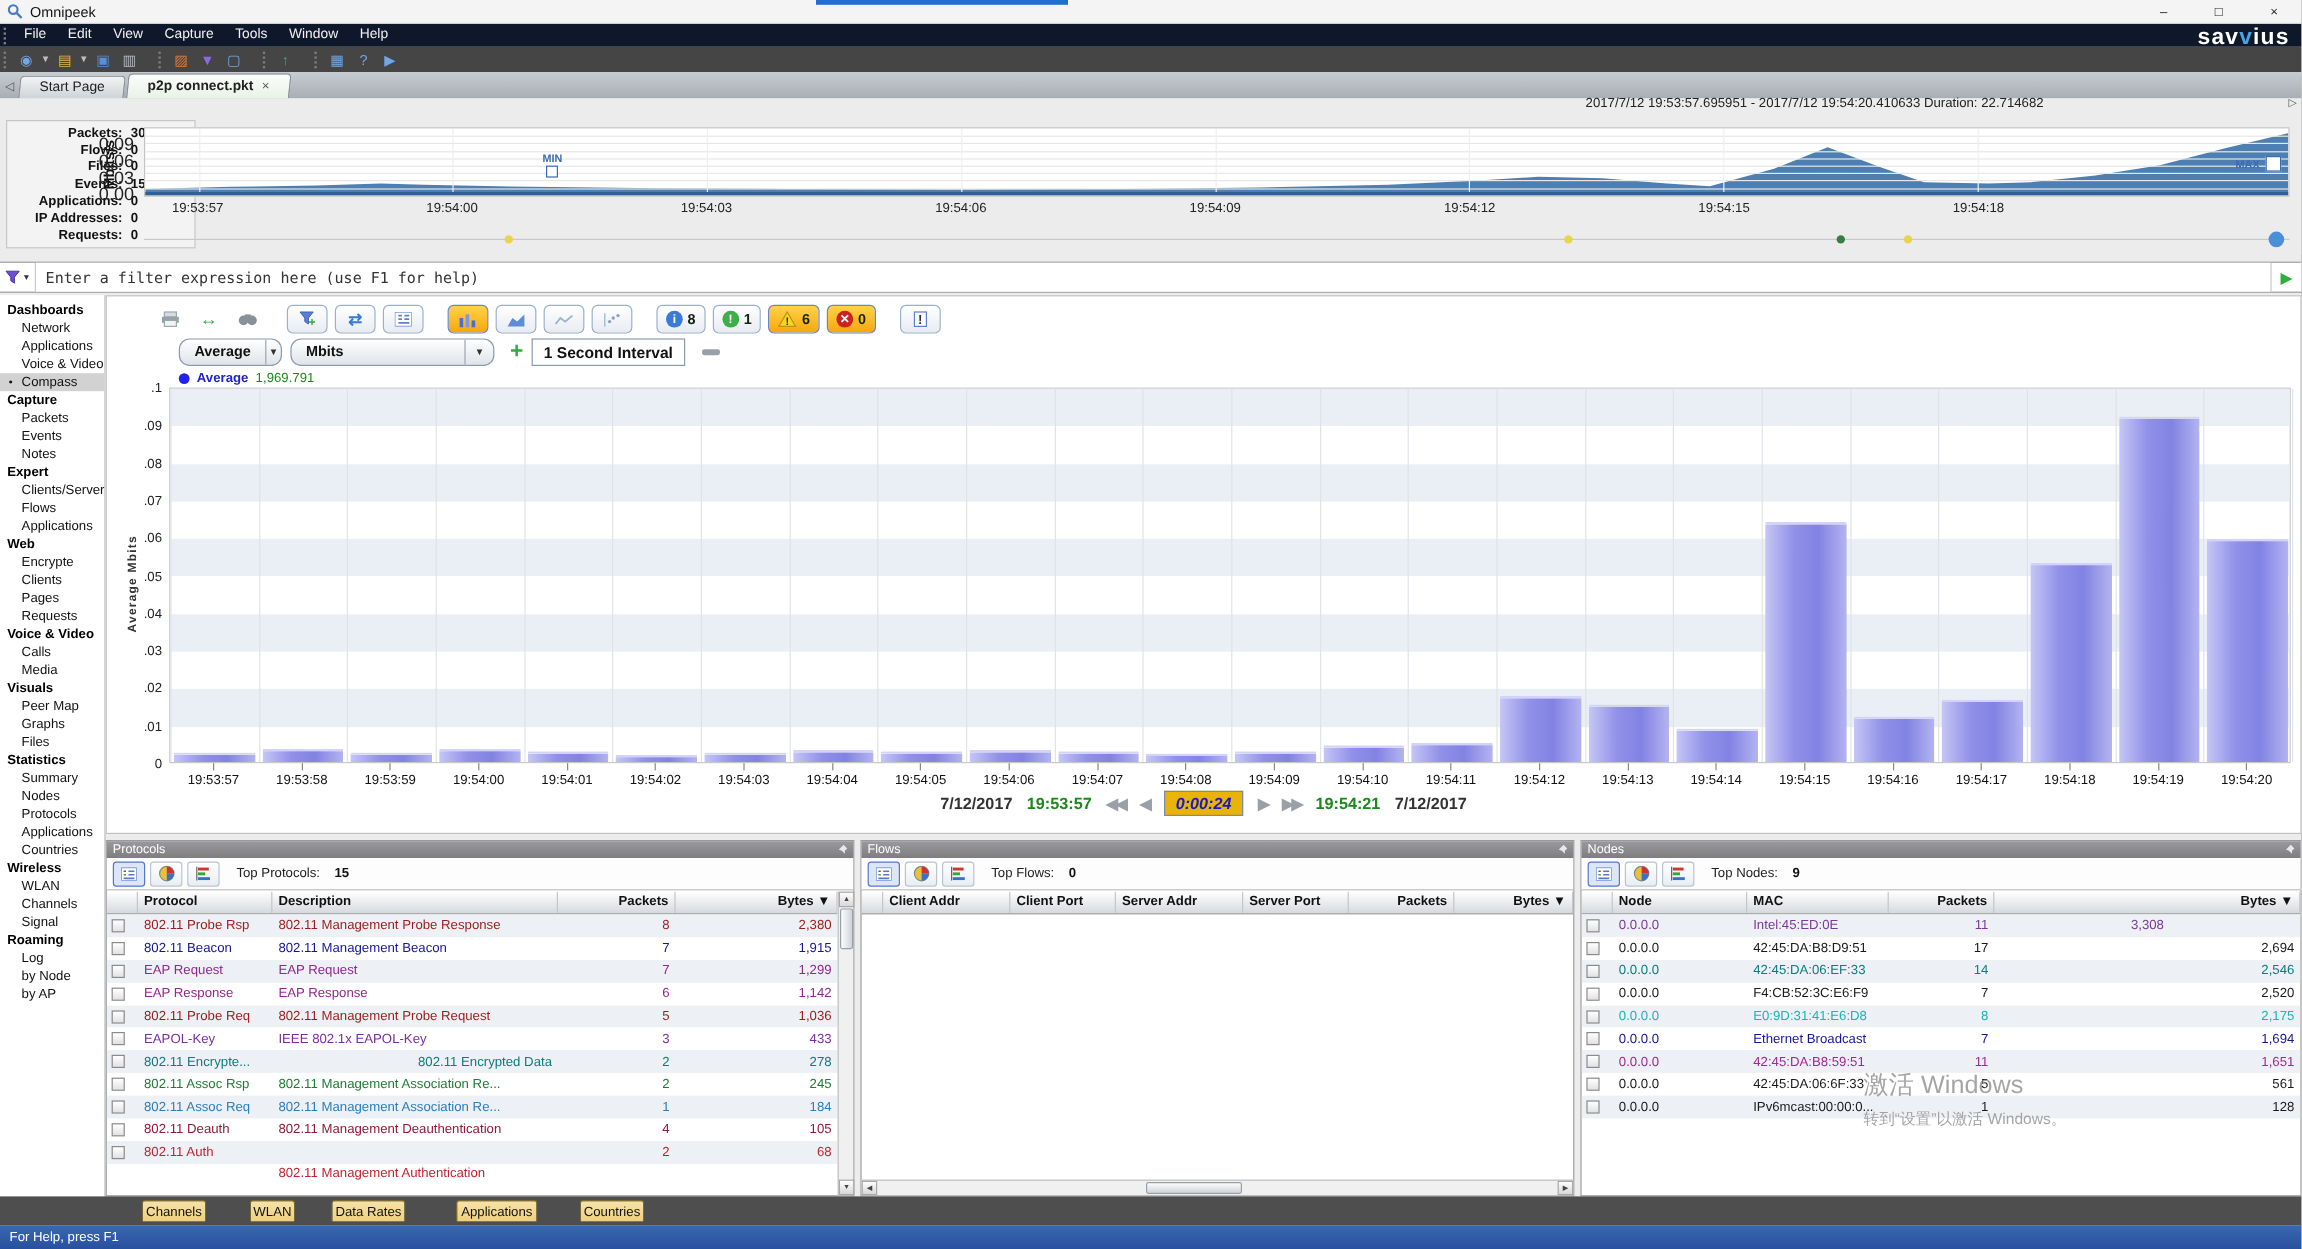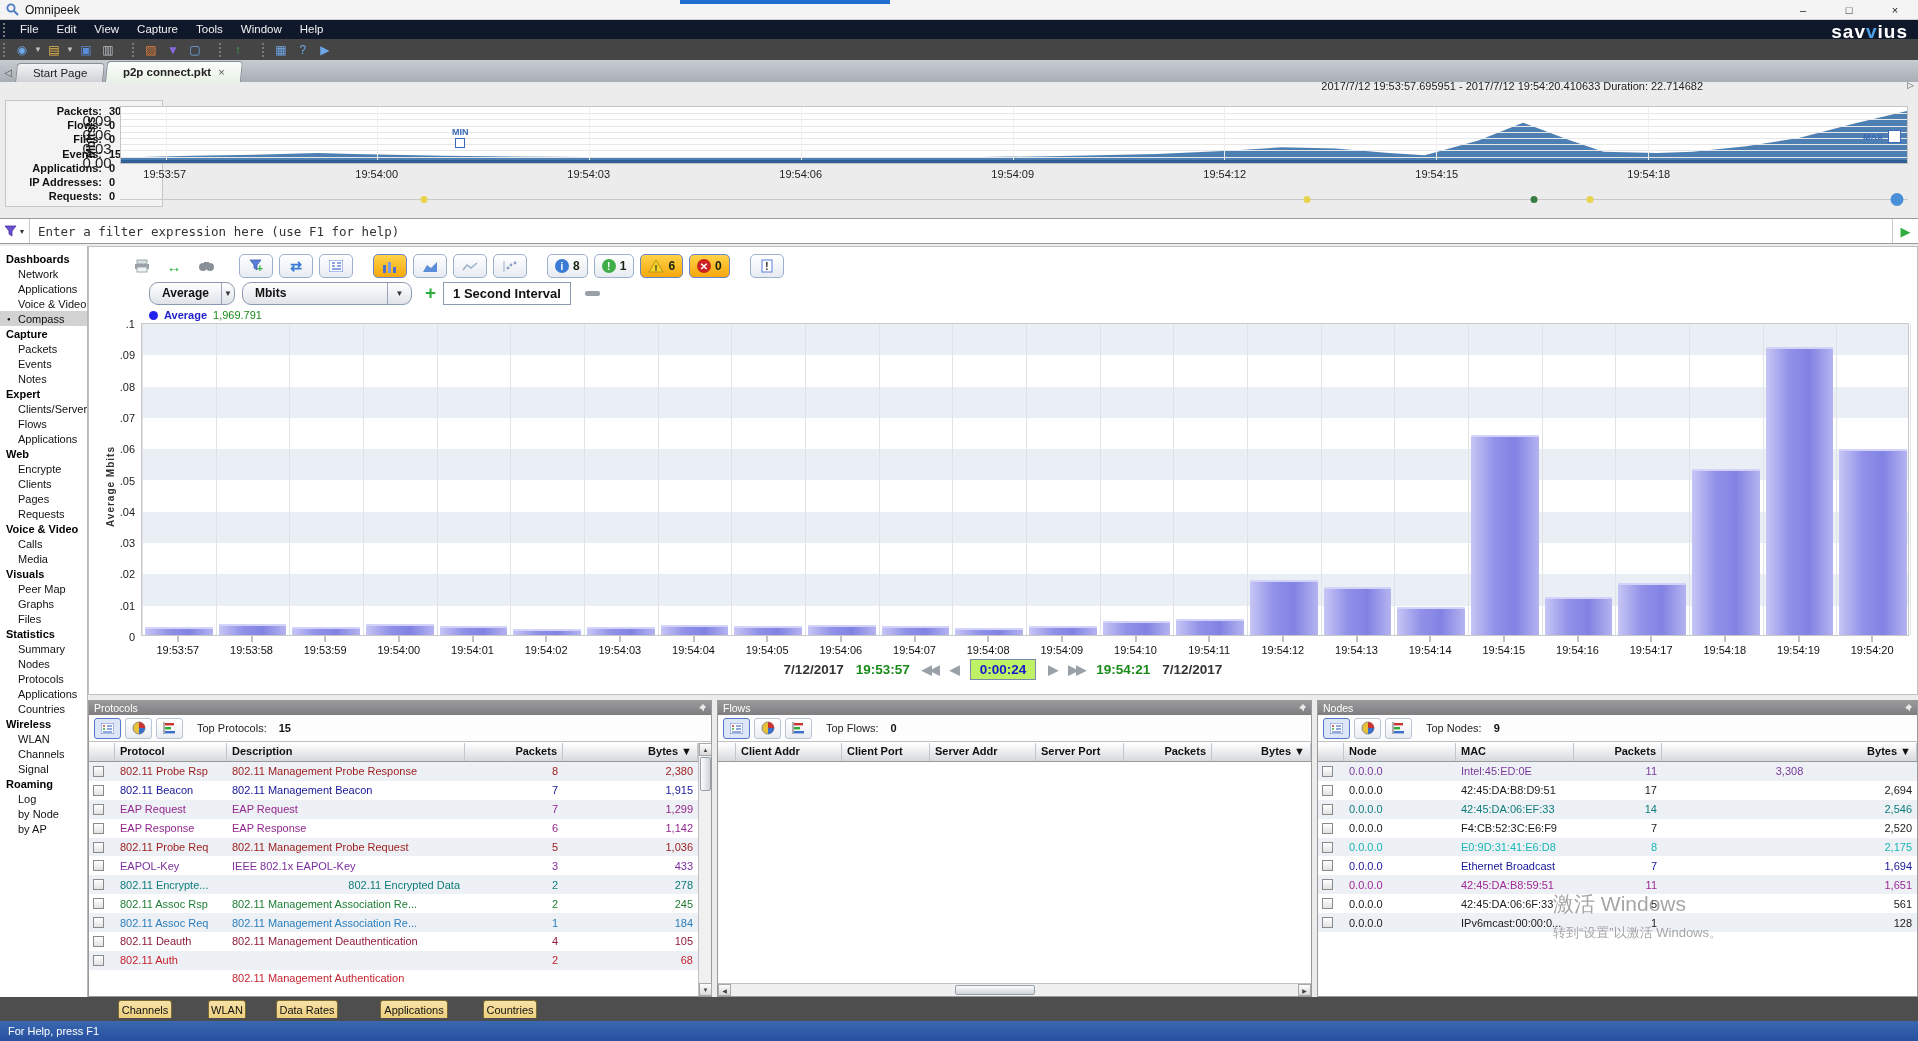--- a/index.html
+++ b/index.html
@@ -102,21 +102,21 @@
   .vgrid { position:absolute; top:0; width:1px; height:100%; background:#dfe3e8; }
   .bar { position:absolute; bottom:0; background:linear-gradient(90deg,#c6c6f5 0%,#9191e9 35%,#8282e4 65%,#b4b4f0 100%); border-top:2px solid #d2d2fa; border-radius:1px 1px 0 0; }
   .ylab { position:absolute; width:34px; text-align:right; font-size:11px; color:#222; }
   .yaxis-name { position:absolute; left:16px; top:150px; font-size:10px; font-weight:bold; color:#333; writing-mode:vertical-rl; transform:rotate(180deg); height:130px; letter-spacing:1px; }
   .xtick { position:absolute; width:1px; height:6px; background:#888; transform:translateX(-50%); }
   .xlab { position:absolute; transform:translateX(-50%); font-size:11px; color:#111; white-space:nowrap; }
   .navrow { position:absolute; left:0; top:412px; width:100%; display:flex; align-items:center; justify-content:center; gap:12px; font-size:13.5px; font-weight:bold; }
   .nav-date { color:#333; }
   .nav-time { color:#1a8a1a; }
   .nav-arr { color:#9aa0a8; font-size:13px; text-shadow:0 1px 0 #fff; letter-spacing:-2px; }
-  .nav-box { border:1px solid #7a8aa8; background:#bef264; color:#1717cc; padding:0 9px; line-height:19px; }
+  .nav-box { border:1px solid #7a8aa8; background:#eab308; color:#1717cc; padding:0 9px; line-height:19px;font-style:italic; }
 
   
   .panel { position:absolute; top:700px; height:297px; background:#fff; border:1px solid #9a9a9a; }
   .p-head { height:14px; background:linear-gradient(#9a9a9c,#7e7e80); color:#fff; font-size:10.5px; padding-left:5px; display:flex; align-items:center; position:relative; }
   .p-pin { position:absolute; right:4px; top:2px; }
   .p-tools { height:27px; border-bottom:1px solid #c0c0c0; display:flex; align-items:center; gap:4px; padding-left:5px; background:#fdfdfd; }
   .p-tbtn { width:27px; height:21px; border:1px solid #b8c4d4; border-radius:3px; background:linear-gradient(#fff,#e9edf2); display:flex; align-items:center; justify-content:center; }
   .p-tbtn.sel { border-color:#5577cc; background:#dce6f7; }
   .p-toplabel { font-size:11px; color:#222; margin-left:10px; }
   .p-topval { font-size:11px; font-weight:bold; color:#111; margin-left:8px; }

